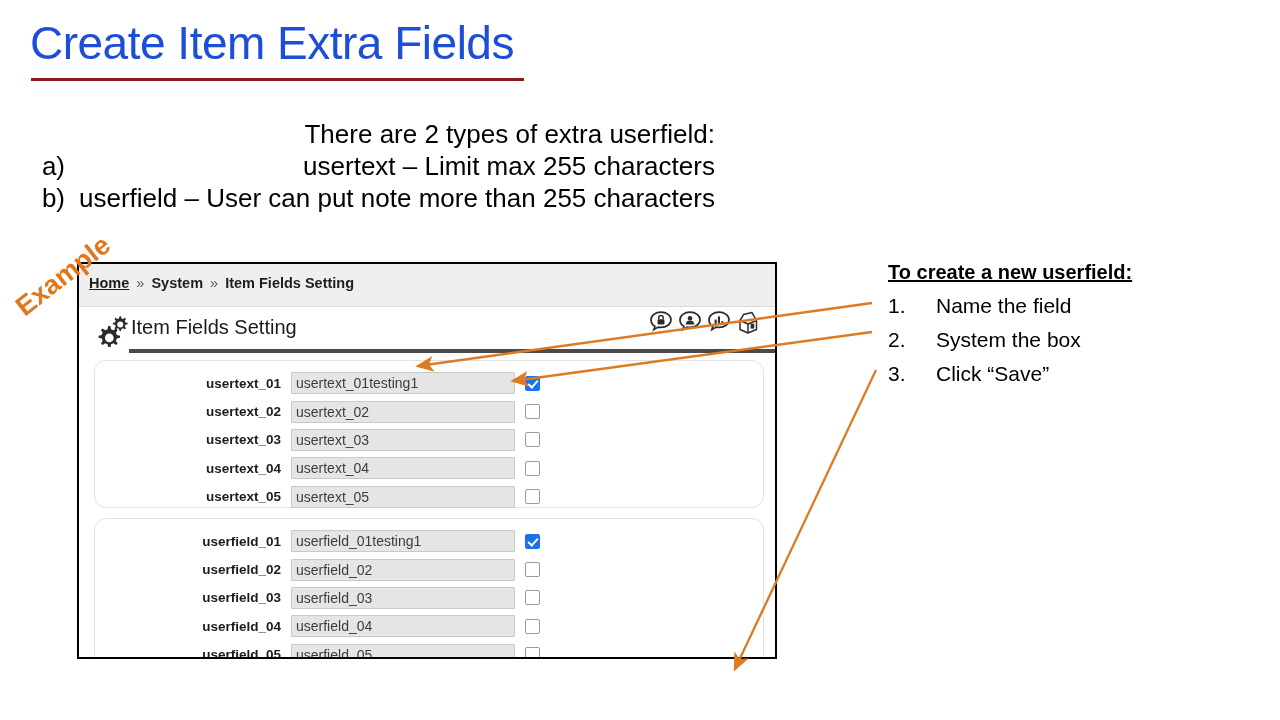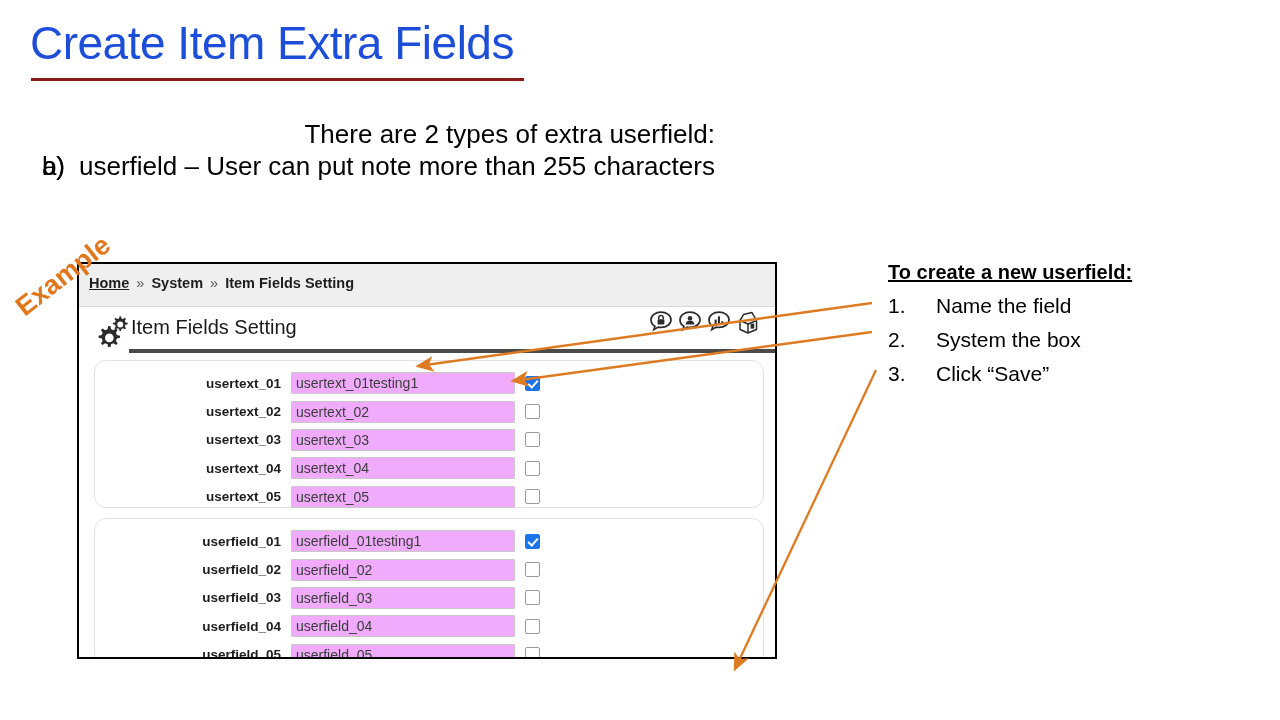--- a/index.html
+++ b/index.html
@@ -174,21 +174,21 @@
     font-size: 13.5px;
     font-weight: bold;
     color: #1c1c1c;
     box-sizing: border-box;
     white-space: nowrap;
   }
   .field-input {
     width: 224px;
     height: 22px;
     border: 1px solid #c9c9c9;
-    background: #f0abfc;
+    background: #e5e5e5;
     font-family: "Liberation Sans", sans-serif;
     font-size: 14px;
     color: #3c3c3c;
     padding: 0 4px;
     box-sizing: border-box;
     border-radius: 1px;
   }
   .field-check {
     margin-left: 10px;
     width: 15px;
@@ -291,20 +291,21 @@
 </head>
 <body>
 
 <div class="slide-title">Create Item Extra Fields</div>
 <div class="title-rule"></div>
 
 <div class="intro">
   <span class="intro-line">There are 2 types of extra userfield:</span>
   <span class="intro-item">
     <span class="marker">a)</span>
+    <span>usertext – Limit max 255 characters</span>
   </span>
   <span class="intro-item">
     <span class="marker">b)</span>
     <span>userfield – User can put note more than 255 characters</span>
   </span>
 </div>
 
 <div class="shot-frame">
 
   <div class="breadcrumb-bar">

